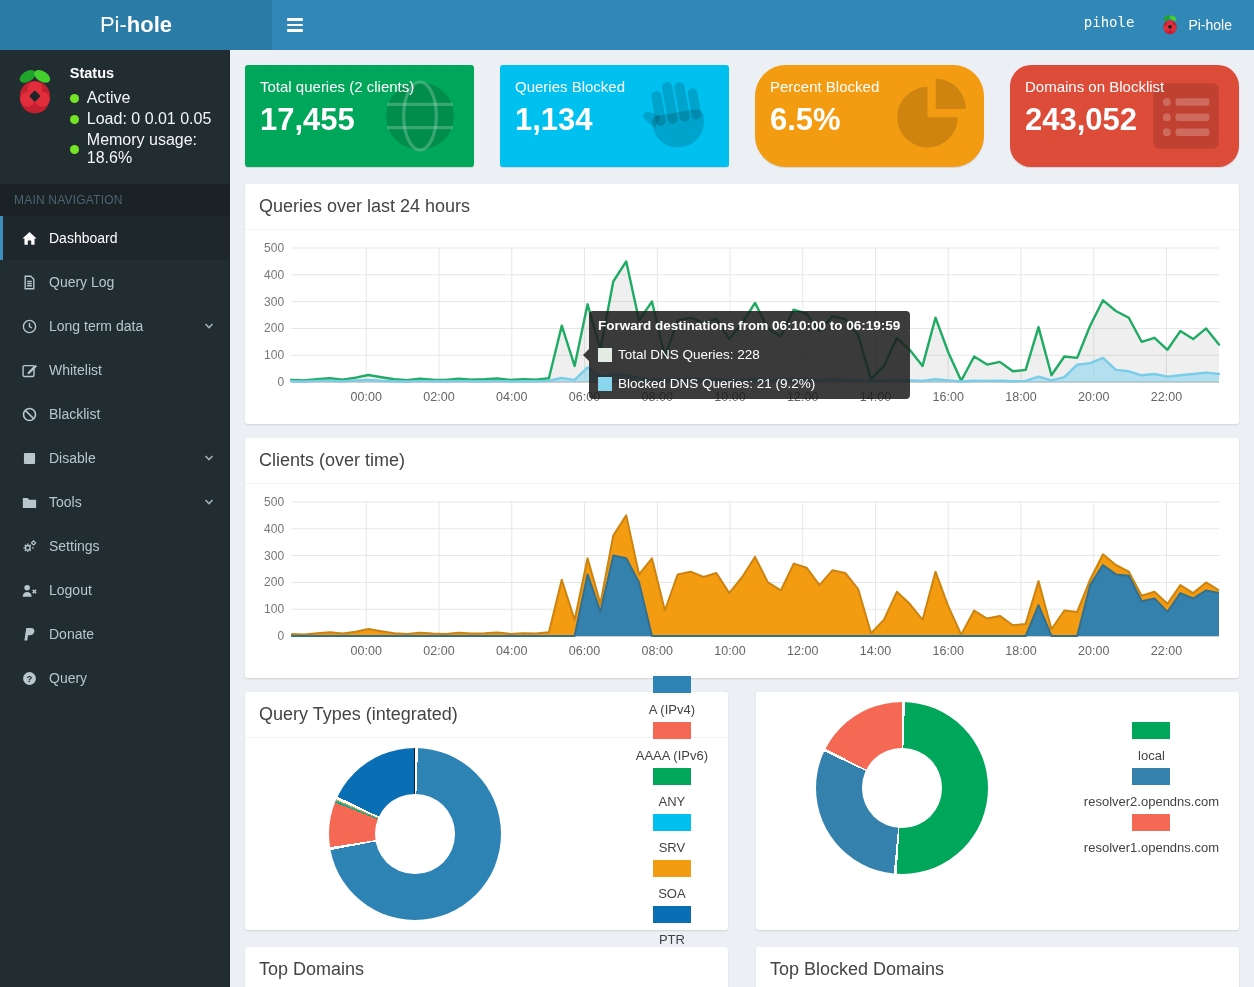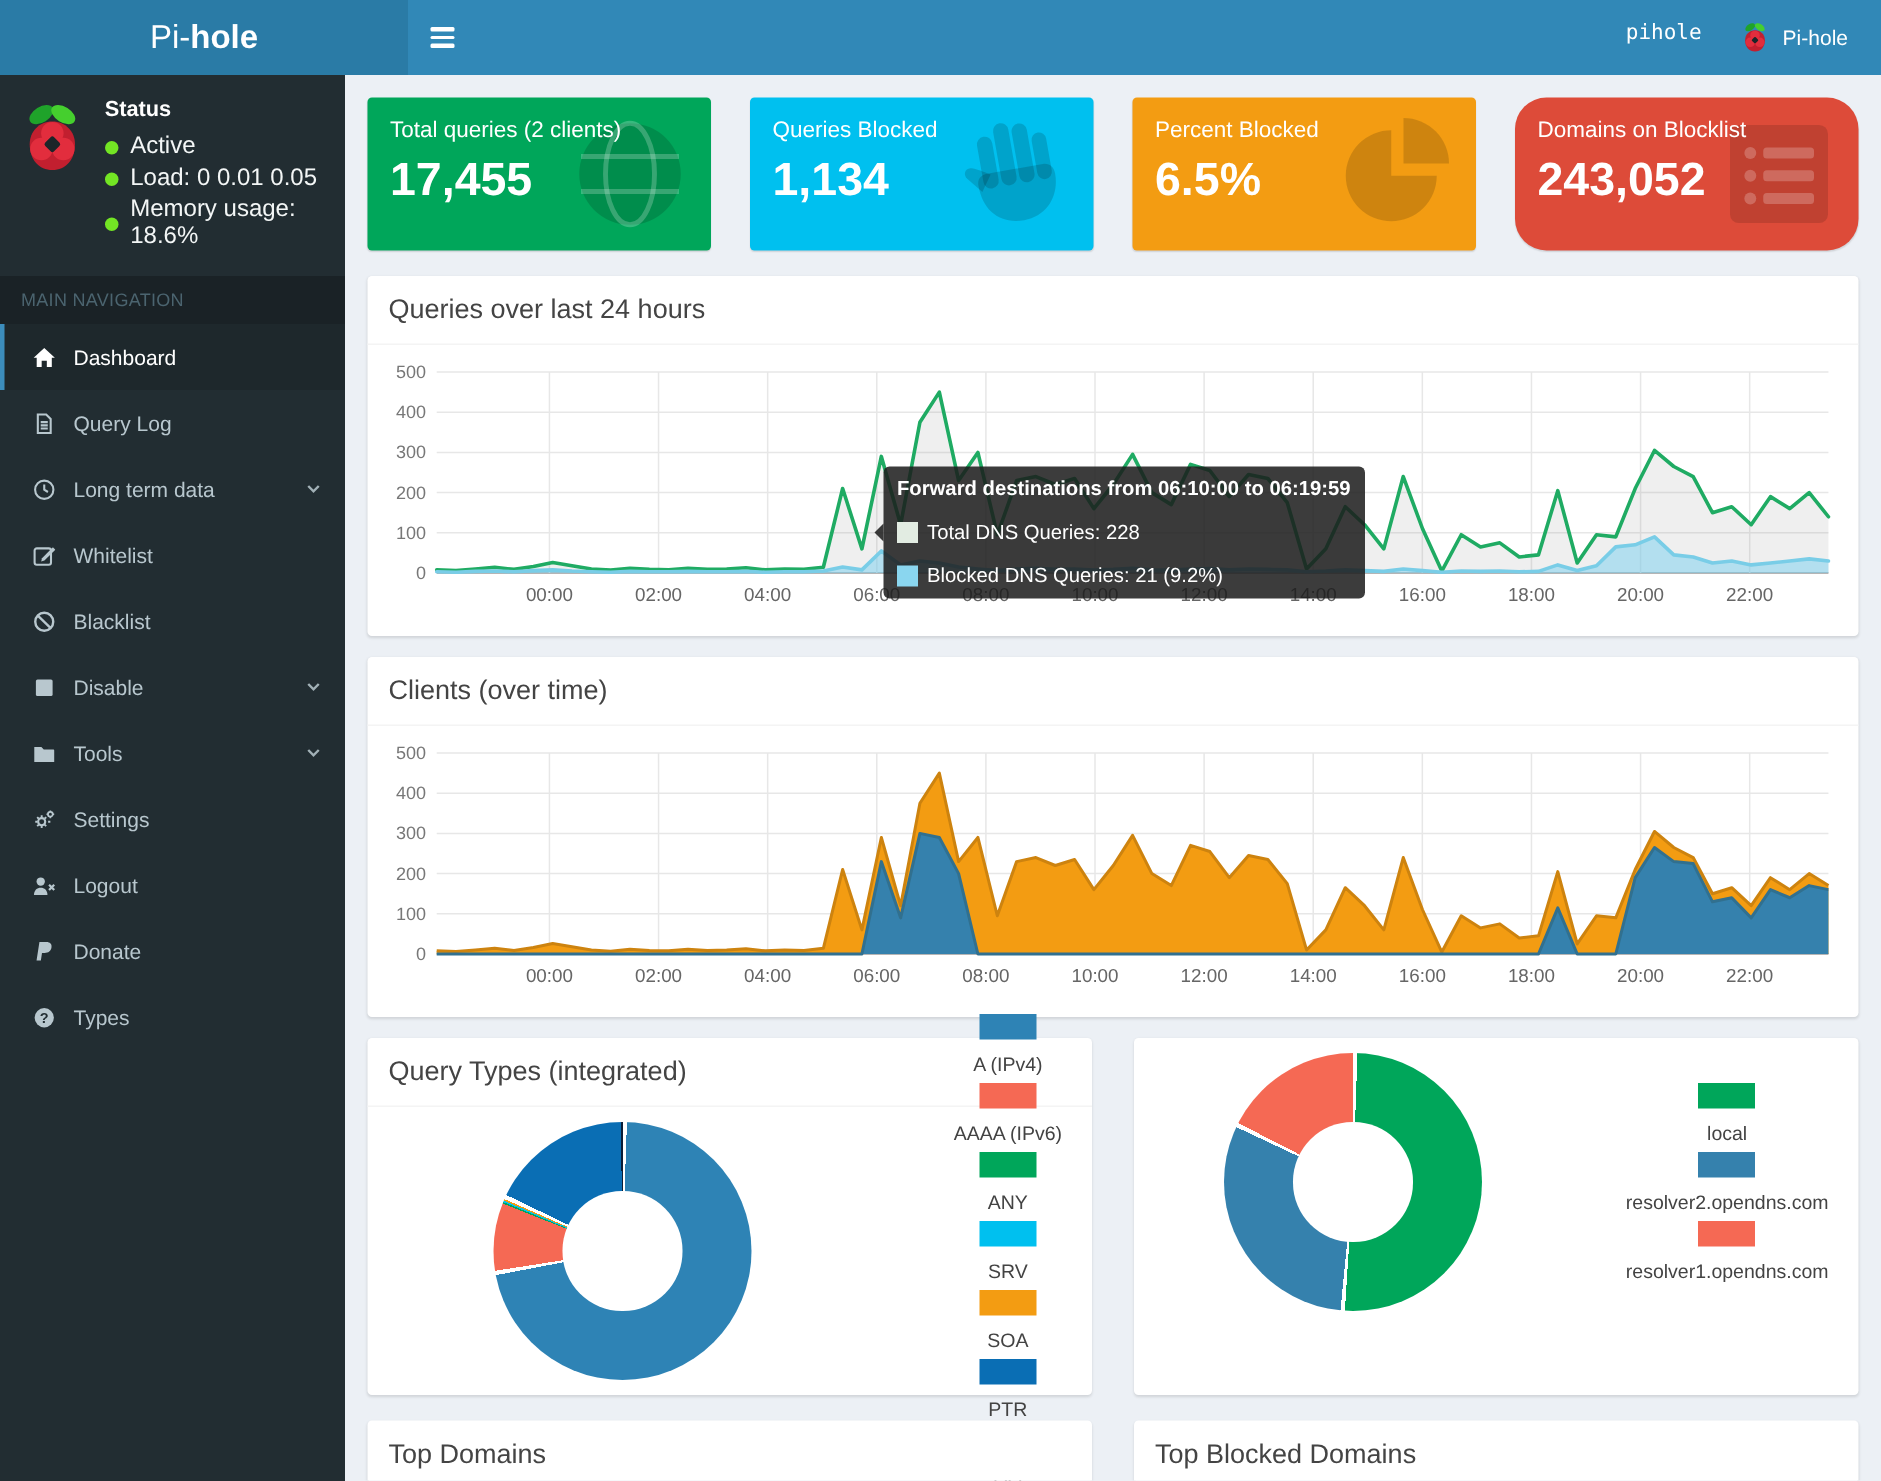--- a/index.html
+++ b/index.html
@@ -212,21 +212,21 @@
       <svg class="mi" width="15" height="15" viewBox="0 0 14 14" fill="currentColor">
           <path d="M4 1h4.3c2.3 0 3.6 1.3 3.2 3.3-.3 2.1-2 3.4-4.2 3.4H5.6l-.7 4.8H2.2z"></path>
         </svg>
       <span>Donate</span>
     </li>
     <li class="nav-item">
       <svg class="mi" width="15" height="15" viewBox="0 0 14 14">
           <circle cx="7" cy="7" r="6" fill="currentColor"></circle>
           <text x="7" y="10.2" text-anchor="middle" font-size="9" font-weight="bold" fill="#222d32">?</text>
         </svg>
-      <span>Types</span>
+      <span>Query</span>
     </li>
   </ul>
 </div>
 
 <div class="content" style="margin-top:50px;">
 
   <div class="cards-row">
     <div class="card" style="background-color: rgb(0, 166, 90);">
       <div class="card-label">Total queries (2 clients)</div>
       <div class="card-value">17,455</div>
@@ -245,21 +245,21 @@
         <g fill="rgba(0,0,0,0.15)" transform="rotate(-10 18 18)">
           <rect x="9" y="6" width="4.4" height="15" rx="2.2"></rect>
           <rect x="14.2" y="3" width="4.4" height="18" rx="2.2"></rect>
           <rect x="19.4" y="4" width="4.4" height="17" rx="2.2"></rect>
           <rect x="24.6" y="7.5" width="4.2" height="13.5" rx="2.1"></rect>
           <path d="M7.4 19.5c0-1.8 1.2-2.9 3-2.9h16.2c1.9 0 3 1.4 3 3.3 0 6.3-4.2 11.6-11 11.6-6.8 0-11.2-4.4-11.2-12z"></path>
           <path d="M8.2 21.5 4.6 17c-1-1.3-.2-2.9 1.4-2.8 1.3.1 5.4 2.8 5.4 2.8z"></path>
         </g>
       </svg>
     </div>
-    <div class="card" style="background-color: rgb(243, 156, 18);">
+    <div class="card" style="background-color: rgb(243, 156, 18); border-radius: 31px;">
       <div class="card-label">Percent Blocked</div>
       <div class="card-value">6.5%</div>
       <svg class="card-icon" width="86" height="84" viewBox="0 0 36 36">
         <g fill="rgba(0,0,0,0.15)">
           <path d="M16.5 5.5 A 13 13 0 1 0 29.5 18.5 L 16.5 18.5 Z"></path>
           <path d="M20 2 A 13 13 0 0 1 33 15 L 20 15 Z"></path>
         </g>
       </svg>
     </div>
     <div class="card" style="background-color: rgb(221, 75, 57); border-radius: 21px;">

